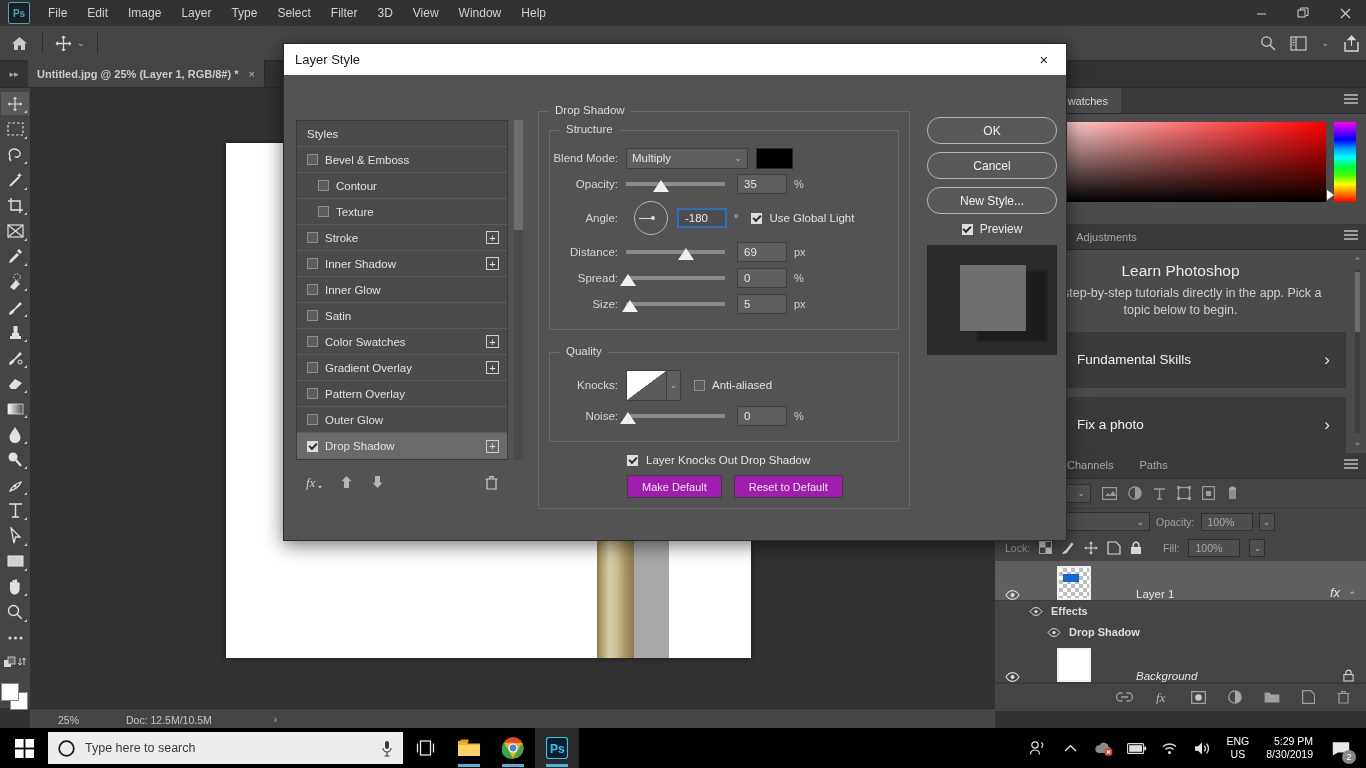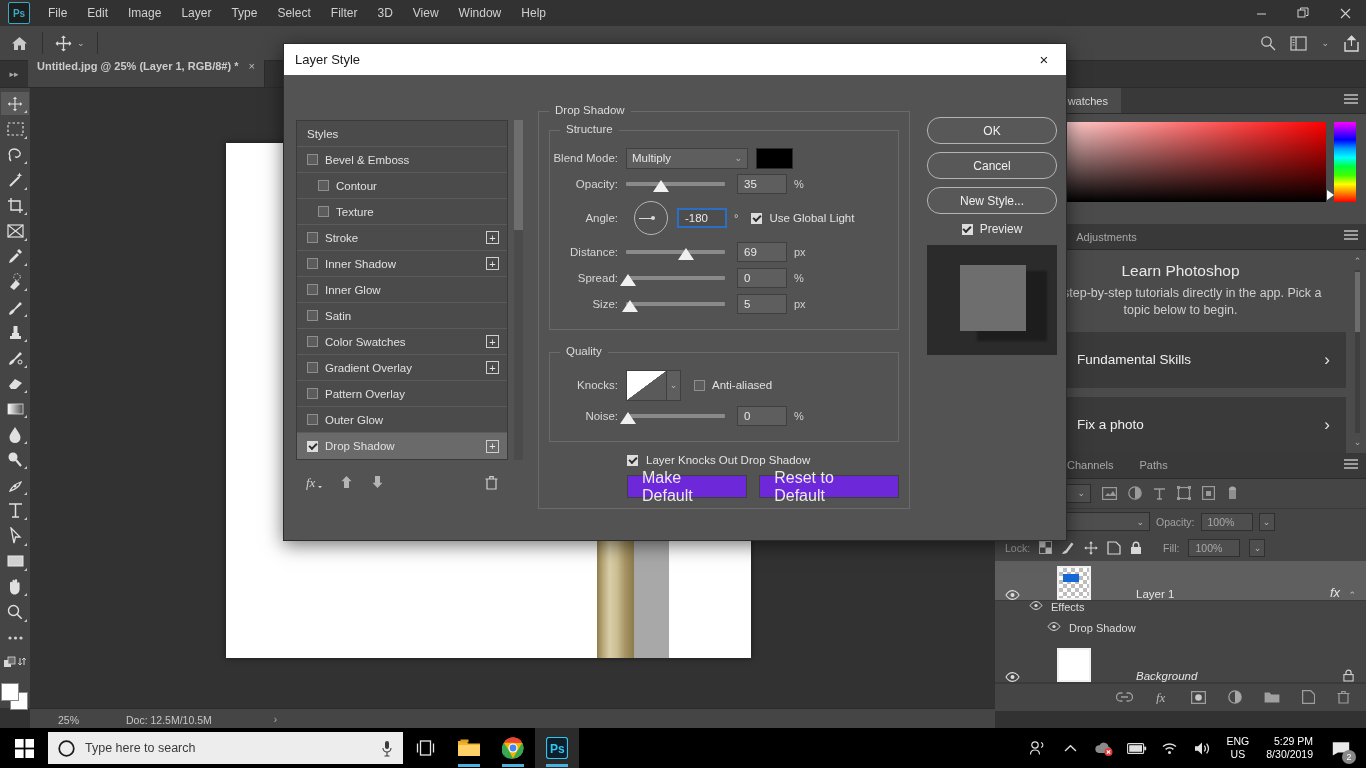--- a/index.html
+++ b/index.html
@@ -44,21 +44,21 @@
   .optright { position: absolute; right: 6px; display: flex; align-items: center; gap: 14px; }
 
   
   .tabbar {
     position: absolute; left: 0; top: 61px; width: 1366px; height: 27px;
     background: #333333; border-bottom: 1px solid #2b2b2b; display: flex; align-items: flex-end;
   }
   .collapse-arrows { width: 28px; height: 27px; color: #aaa; font-size: 9px;
     display: flex; align-items: center; justify-content: center; }
   .doc-tab {
-    height: 27px; background: #454545; display: flex; 
+    height: 27px; background: #454545; display: flex; align-items: center;
     padding: 0 9px; gap: 10px; border-right: 1px solid #2b2b2b;
   }
   .doc-tab-label { color: #ccc; font-size: 11px; font-weight: bold; }
   .doc-tab-close { color: #bdbdbd; font-size: 11px; }
 
   
   .toolbar {
     position: absolute; left: 0; top: 88px; width: 30px; height: 620px;
     background: #454545; padding-top: 4px;
     display: flex; flex-direction: column; align-items: center; gap: 2px;
@@ -187,21 +187,21 @@
       linear-gradient(45deg,#bdbdbd 25%,transparent 25%,transparent 75%,#bdbdbd 75%),
       linear-gradient(45deg,#bdbdbd 25%,#fff 25%,#fff 75%,#bdbdbd 75%);
     background-size: 8px 8px; background-position: 0 0, 4px 4px; position: relative;
   }
   .blue-rect { position: absolute; left: 4px; top: 6px; width: 16px; height: 8px; background: #1469d6; }
   .layer-name { color: #e4e4e4; font-size: 11.5px; margin-left: 11px; }
   .layer-name.italic { font-style: italic; }
   .layer-fx { position: absolute; right: 26px; color: #e4e4e4; font-size: 13px; font-style: italic; }
   .layer-caret { position: absolute; right: 10px; color: #c6c6c6; font-size: 9px; }
   .layer-lock-ico { position: absolute; right: 12px; }
-  .fx-sub { height: 21px; display: flex; align-items: flex-start; padding-left: 34px; }
+  .fx-sub { height: 21px; display: flex; align-items: center; padding-left: 34px; font-weight: bold; }
   .fx-sub.deep { padding-left: 52px; }
   .fx-sub span { color: #dcdcdc; font-size: 11px; margin-left: 8px; }
   .layers-footer {
     height: 28px; display: flex; align-items: center; justify-content: flex-end;
     gap: 22px; padding-right: 16px; border-top: 1px solid #3a3a3a;
   }
 
   
   .dialog {
     position: absolute; left: 283px; top: 43px; width: 784px; height: 498px;
@@ -297,22 +297,22 @@
     background: linear-gradient(to bottom right, #ffffff 0%, #ffffff 49.6%, #5a5a5a 50.4%, #5a5a5a 100%);
   }
   .contour-chev {
     width: 14px; height: 31px; background: #5e5e5e; border: 1px solid #3f3f3f;
     border-left: none; display: flex; align-items: center; justify-content: center;
   }
   .knock-row { display: flex; align-items: center; gap: 8px; margin: 12px 0 0 78px; }
   .knock-row span { color: #e4e4e4; font-size: 11.5px; }
   .btn-row { display: flex; gap: 12px; margin: 9px 0 0 78px; }
   .dbtn {
-    height: 23px; padding: 0 14px; background: #6d28d9; border: 1px solid #3f3f3f;
-    color: #eaeaea; font-size: 16px; display: flex; align-items: center; justify-content: center;
+    height: 23px; padding: 0 14px; background: #a21caf; border: 1px solid #3f3f3f;
+    color: #eaeaea; font-size: 11px; display: flex; align-items: center; justify-content: center;
   }
 
   
   .dlg-right { position: absolute; left: 643px; top: 42px; width: 130px; }
   .rbtn {
     width: 130px; height: 27px; border-radius: 13px; border: 1px solid #b4b4b4;
     background: #585858; color: #f0f0f0; font-size: 12px;
     display: flex; align-items: center; justify-content: center; margin-bottom: 8px;
   }
   .preview-chk { display: flex; align-items: center; gap: 7px; justify-content: center; margin: 5px 0 9px 0; }

